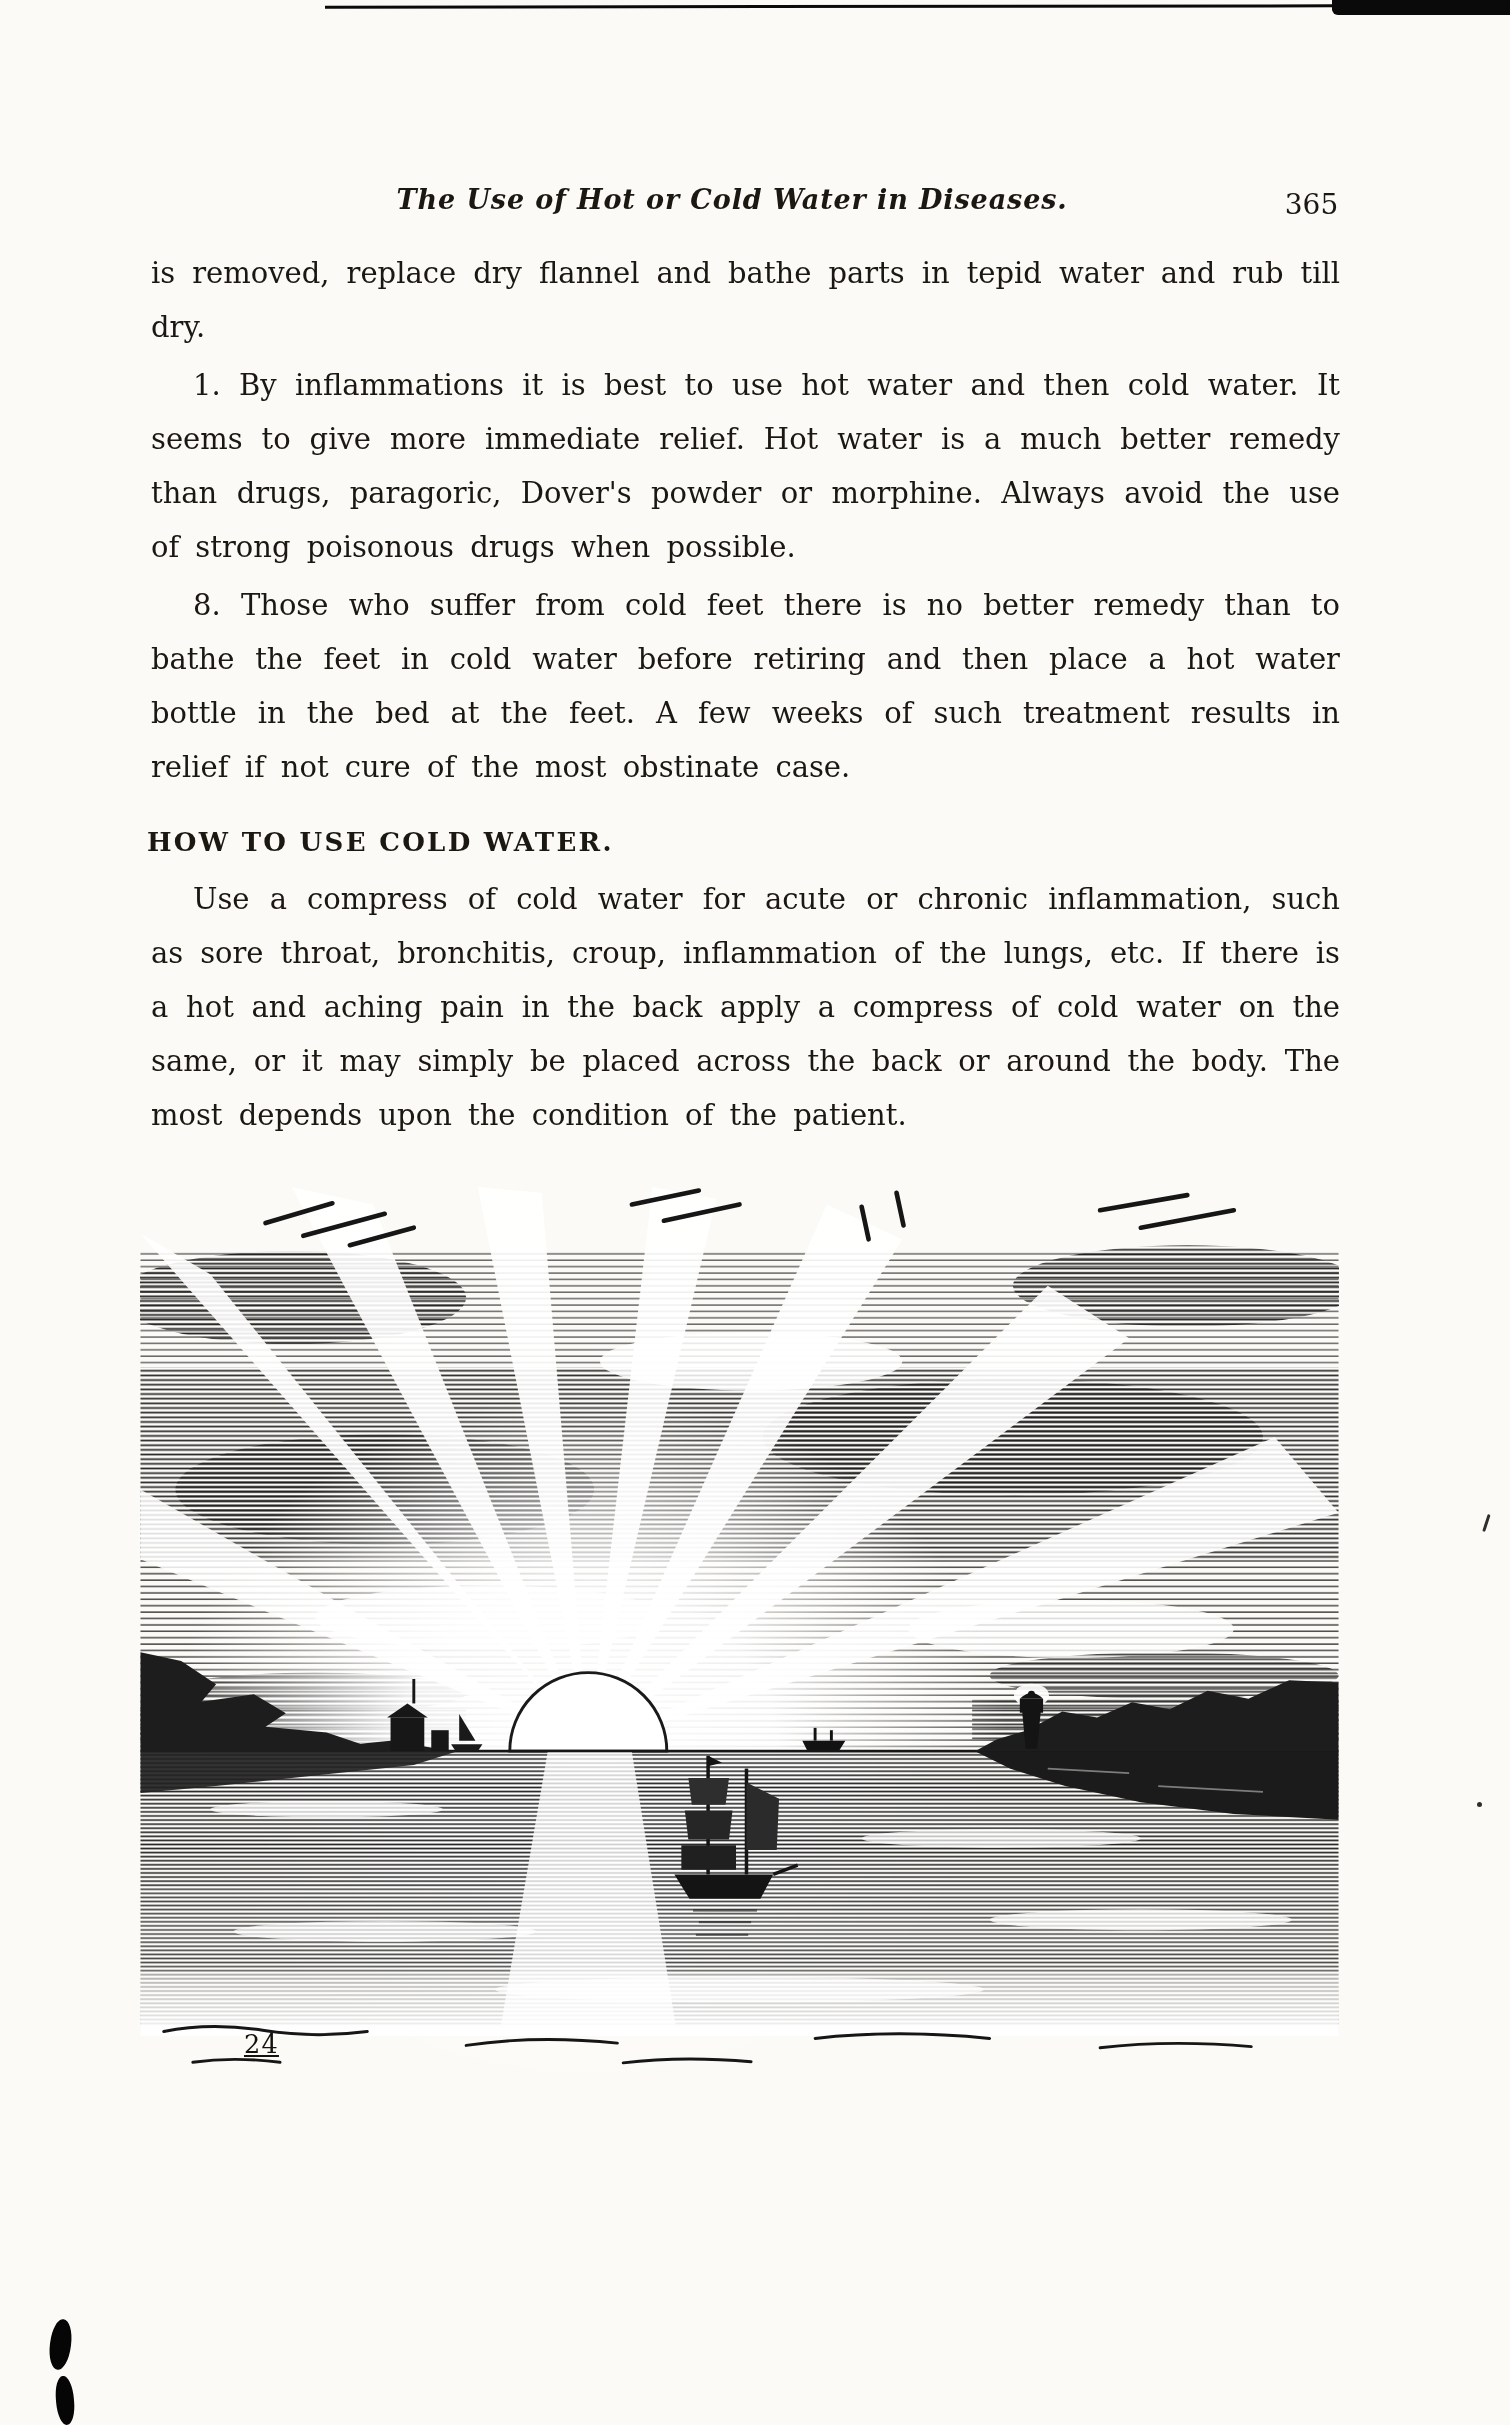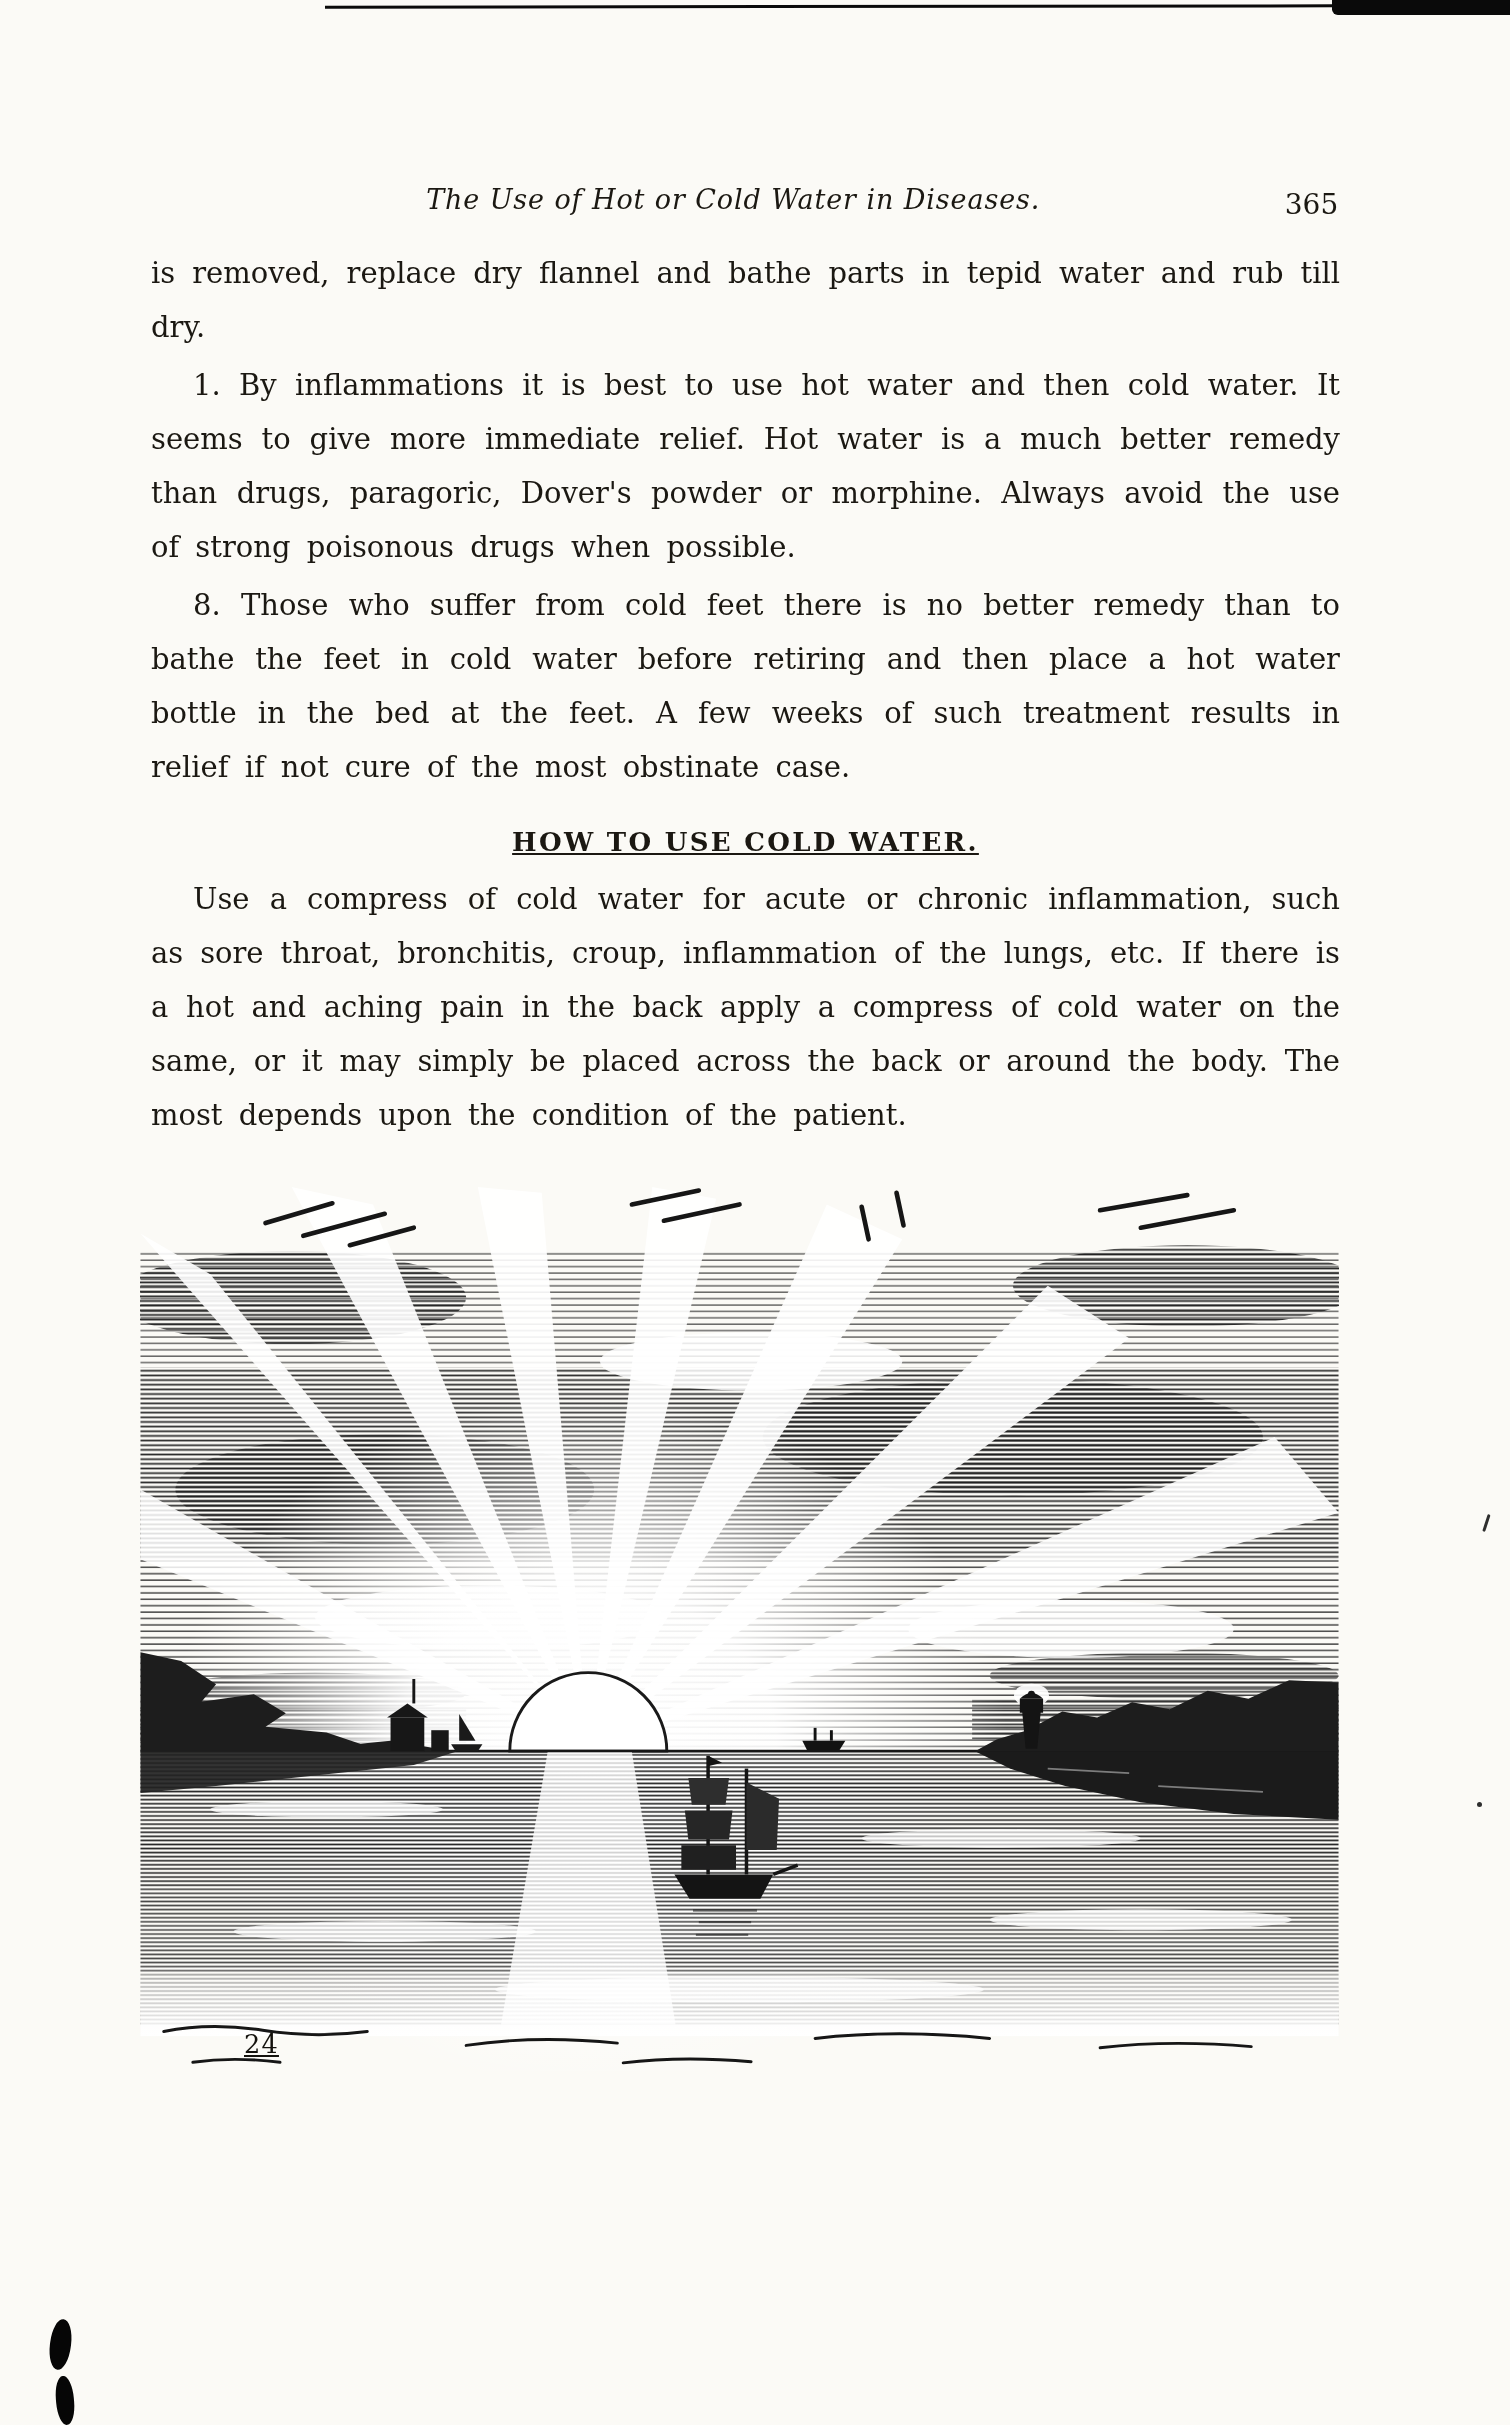--- a/index.html
+++ b/index.html
@@ -21,42 +21,40 @@
   .artifact-ink2 { left: 56px;  top: 2376px; width: 17.5px; height: 49px; border-radius: 8.7px / 23px; transform: rotate(-5deg); background:#060606; }
   .artifact-slash { left: 1485px; top: 1514px; width: 2.9px; height: 17.5px; background:#2e2e2e; transform: rotate(18deg); border-radius:1.7px; }
   .artifact-dot   { left: 1477px; top: 1802px; width: 5.2px; height: 5.2px; background:#2e2e2e; border-radius: 50%; }
 
   
   .column { position: absolute; left: 147px; top: 184px; width: 1197px; }
 
   .running-header { position: relative; height: 42px; margin-bottom: 20px; }
   .rh-title {
     position: absolute; left: 50%; top: 0; transform: translateX(-52%);
-    font-style: italic; font-weight: normal; font-size: 27px;
+    font-style: italic; font-weight: bold; font-size: 27px;
     letter-spacing: 0.9px; white-space: nowrap;
   }
   .rh-page { position: absolute; right: 5.8px; top: 3.5px; font-size: 28px; }
 
   p.body-par {
     margin: 4px;
     font-size: 29px;
     line-height: 54px;
     text-align: justify;
     text-indent: 42px;
     word-spacing: 0.24em;
   }
   p.no-indent { text-indent: 0; }
 
   .section-heading {
     margin: 33px 0 15px 0;
     font-size: 26px;
     font-weight: bold;
-    text-align: center;
     letter-spacing: 2.3px;
-    text-decoration: underline;
   }
 
   
   figure.illustration {
     margin: 45px 0 0 -7px;
     width: 1199px;
     position: relative;
     padding: 0;
   }
   figure.illustration svg { display: block; }

